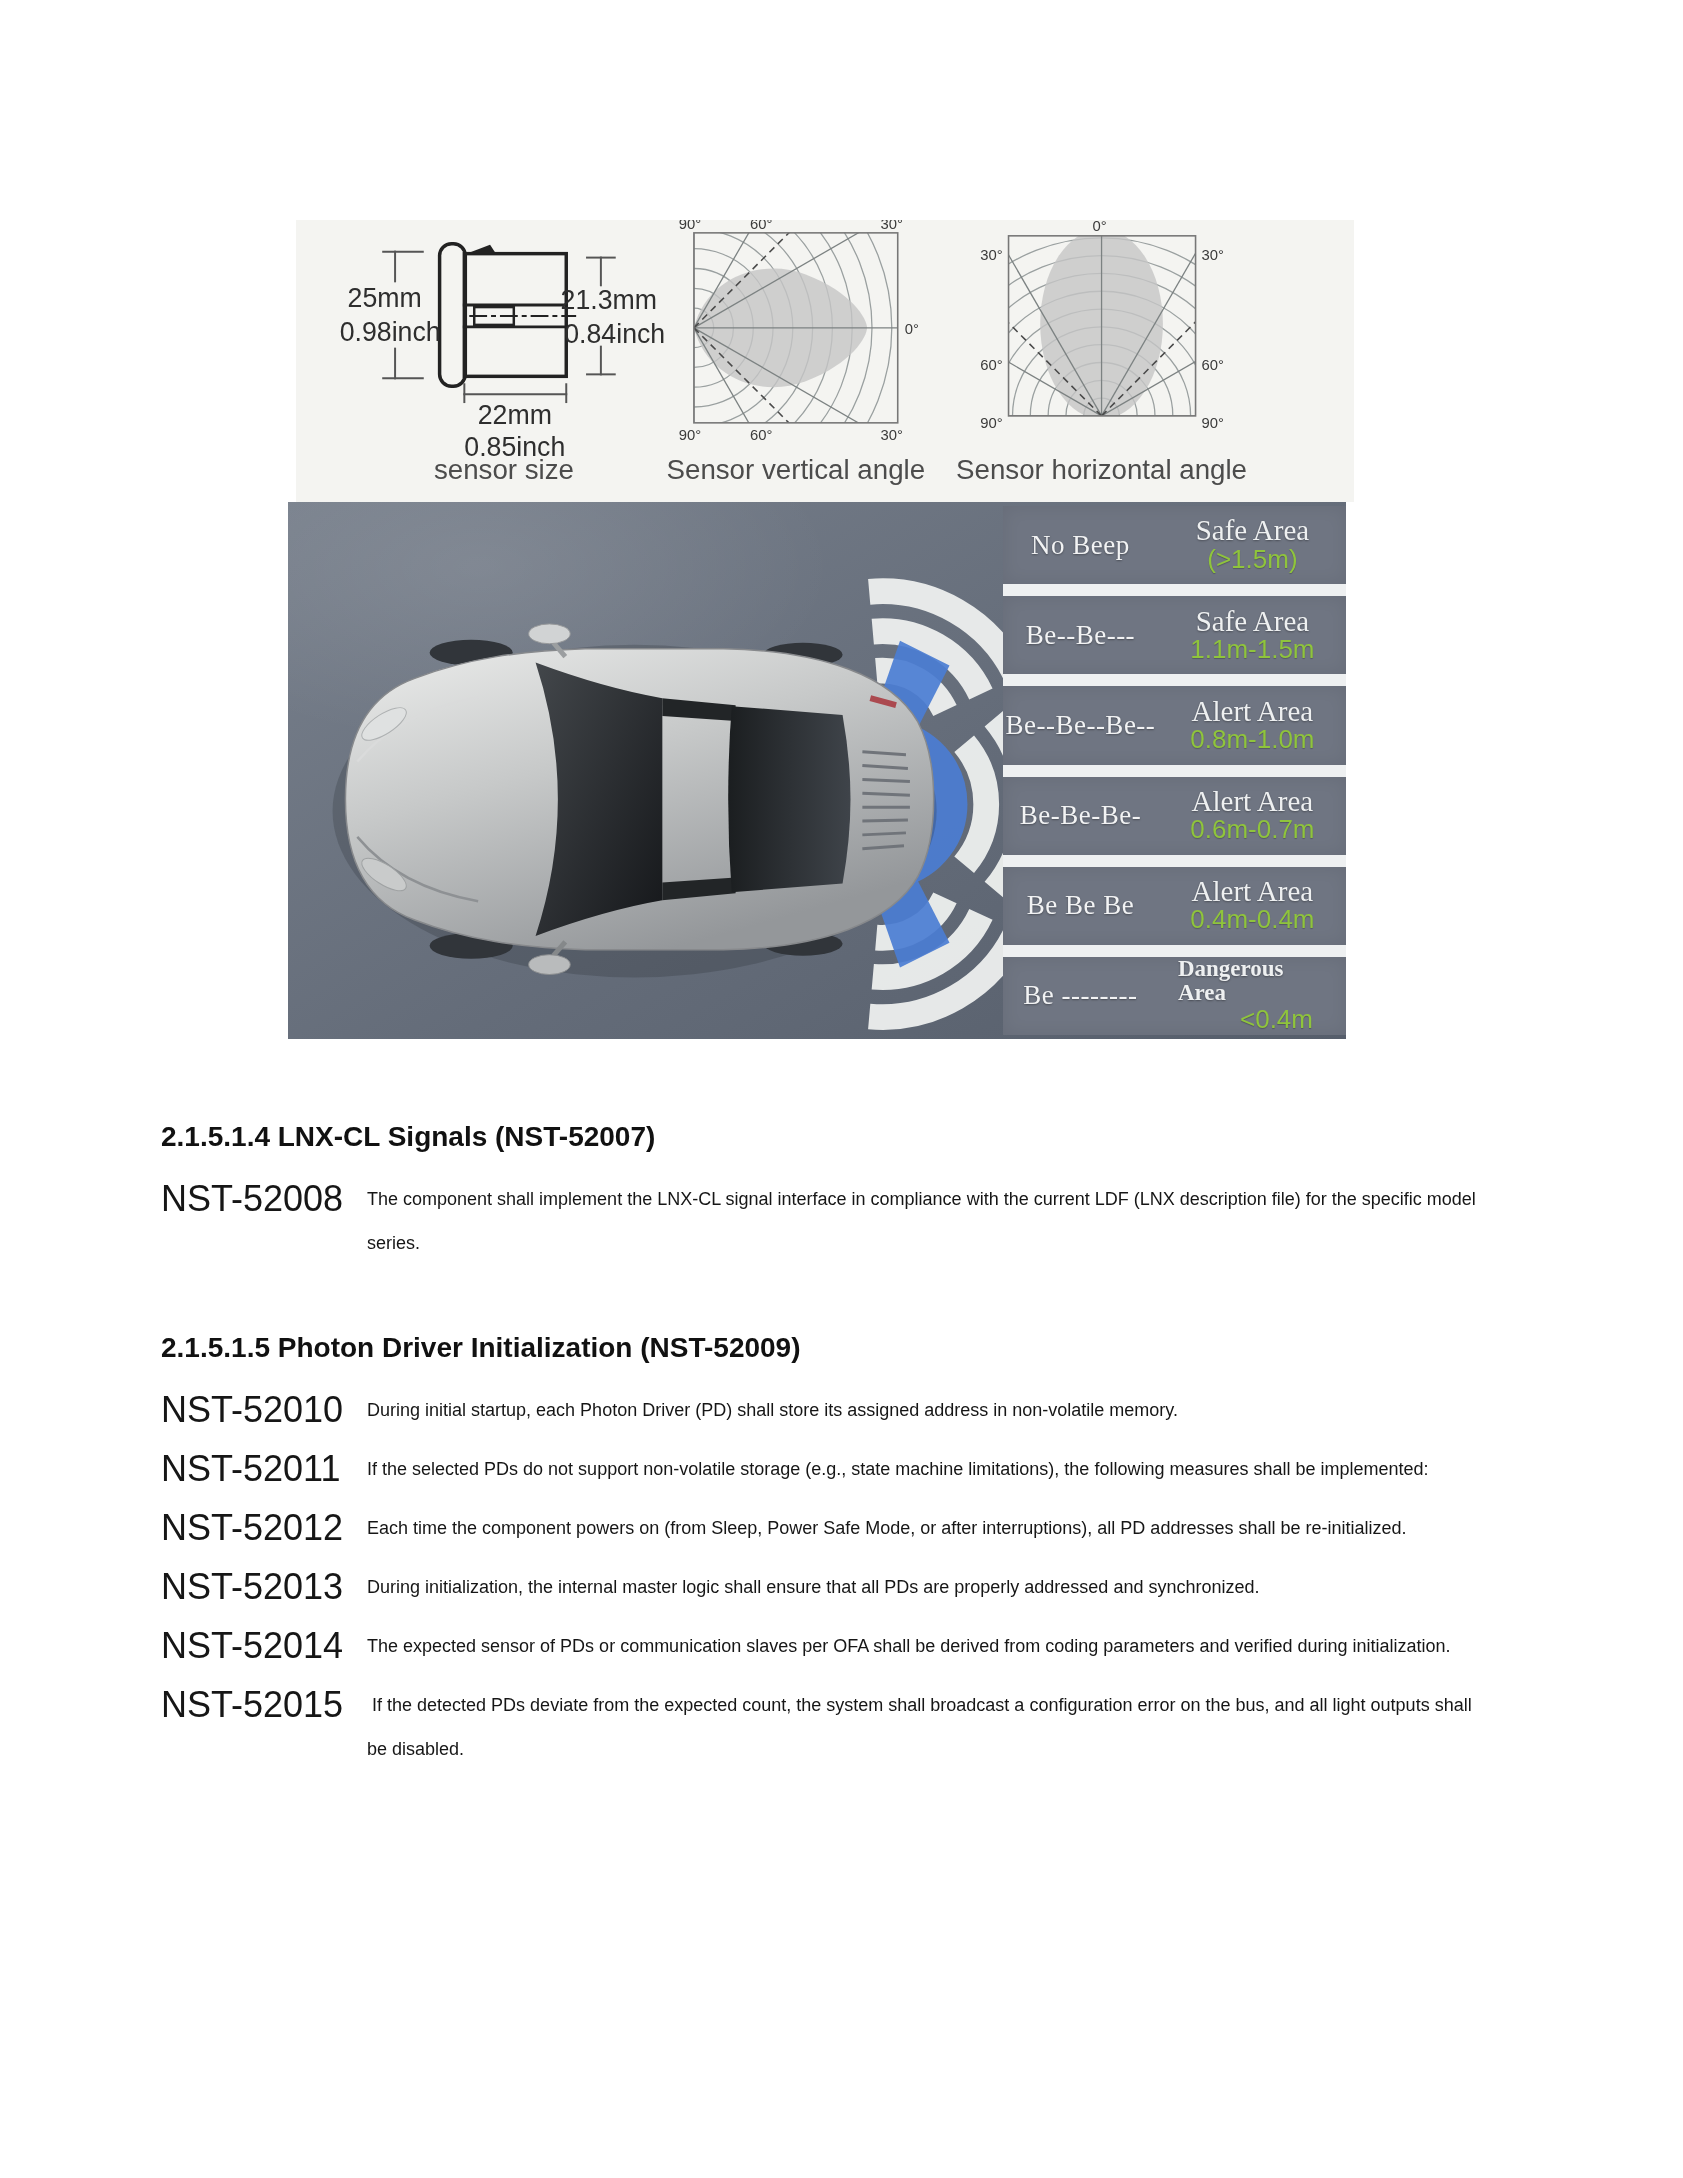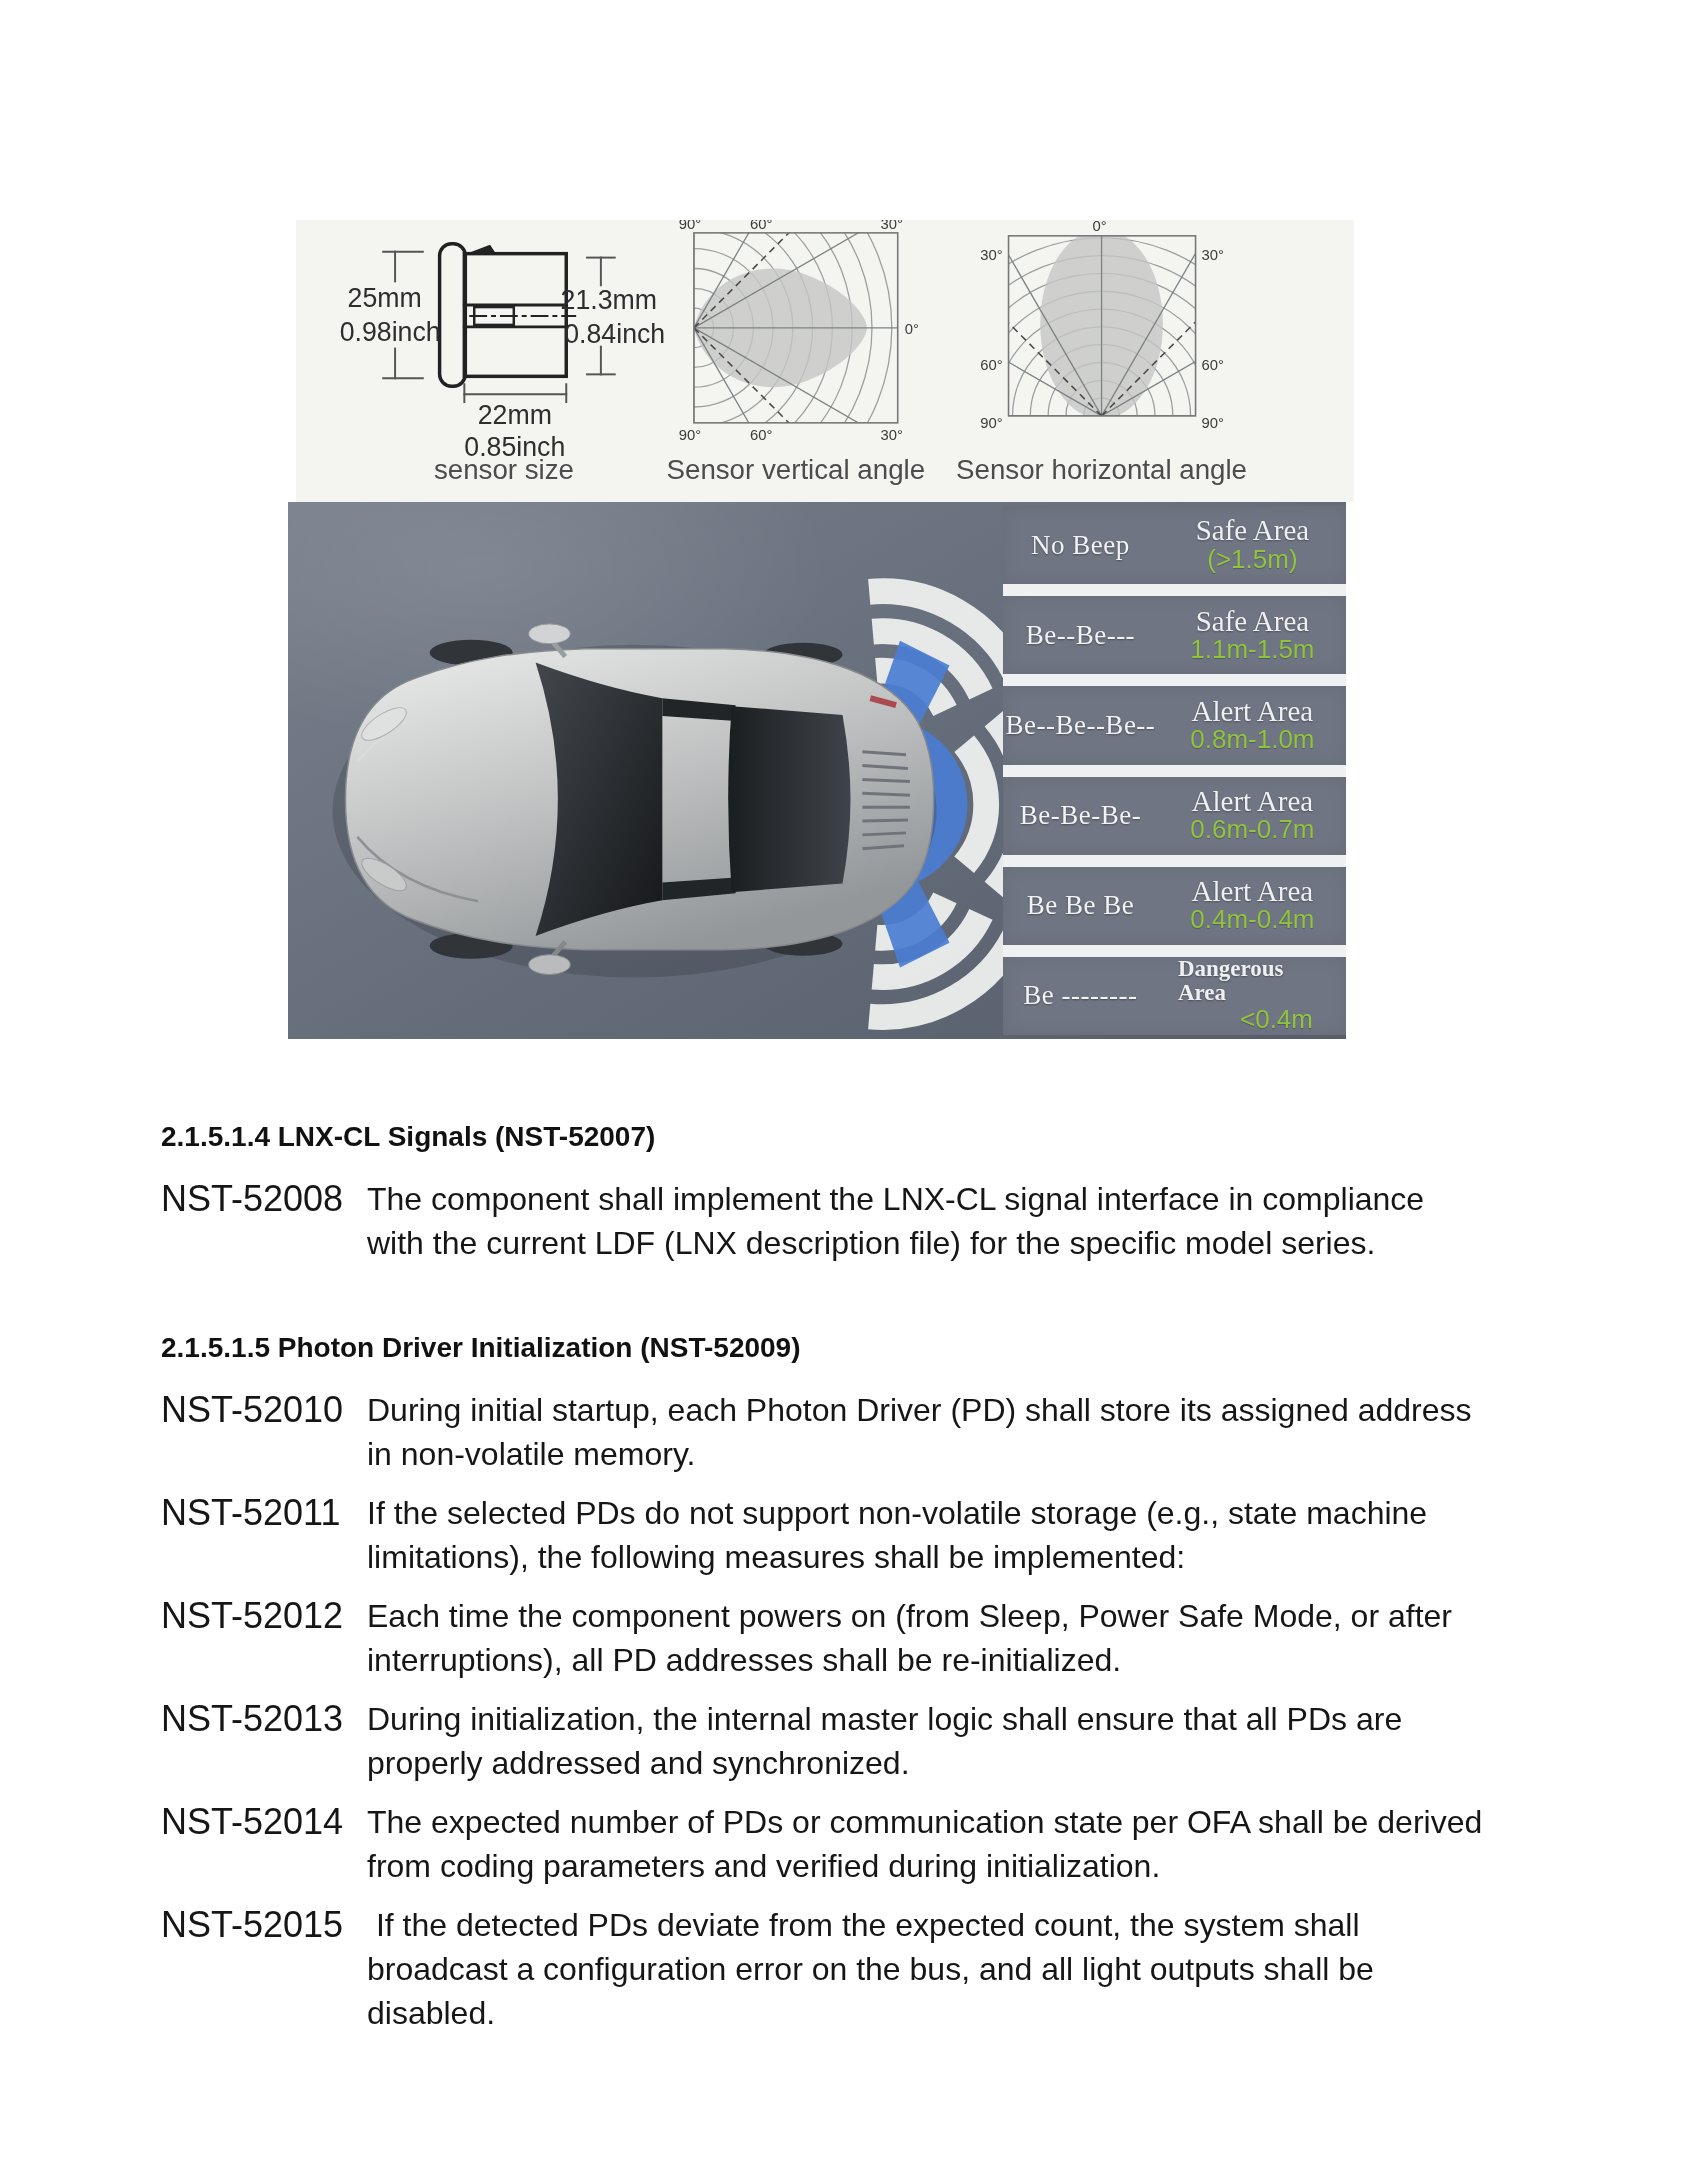--- a/index.html
+++ b/index.html
@@ -60,21 +60,21 @@
   
   .content { position:absolute; left:161px; top:1117px; width:1327px; }
   .section-heading {
     font-size:28px; font-weight:bold; line-height:40px; color:#111;
     margin:0 0 20px 0;
   }
   .section-block + .section-block .section-heading { margin-top:63px; }
   .req-row { display:flex; margin:0 0 15px 0; }
   .req-id { width:206px; flex:0 0 206px; font-size:36px; line-height:44px; color:#161616; }
   .req-text {
-    flex:1; max-width:1119px; font-size:32px; line-height:44px; color:#161616;
+    flex:1; max-width:1119px; font-size:18px; line-height:44px; color:#161616;
     white-space:pre-wrap;
   }
 </style>
 </head>
 <body>
 
 <div class="page">
 
   <div class="fig-top">
     <svg width="1058" height="282" viewBox="0 0 1069 285">
@@ -362,21 +362,21 @@
       <div class="req-row">
         <div class="req-id">NST-52012</div>
         <div class="req-text">Each time the component powers on (from Sleep, Power Safe Mode, or after interruptions), all PD addresses shall be re-initialized.</div>
       </div>
       <div class="req-row">
         <div class="req-id">NST-52013</div>
         <div class="req-text">During initialization, the internal master logic shall ensure that all PDs are properly addressed and synchronized.</div>
       </div>
       <div class="req-row">
         <div class="req-id">NST-52014</div>
-        <div class="req-text">The expected number of PDs or communication state per OFA shall be derived from coding parameters and verified during initialization.</div>
+        <div class="req-text">The expected sensor of PDs or communication slaves per OFA shall be derived from coding parameters and verified during initialization.</div>
       </div>
       <div class="req-row">
         <div class="req-id">NST-52015</div>
         <div class="req-text"> If the detected PDs deviate from the expected count, the system shall broadcast a configuration error on the bus, and all light outputs shall be disabled.</div>
       </div>
     </div>
 
   </div>
 </div>
 

